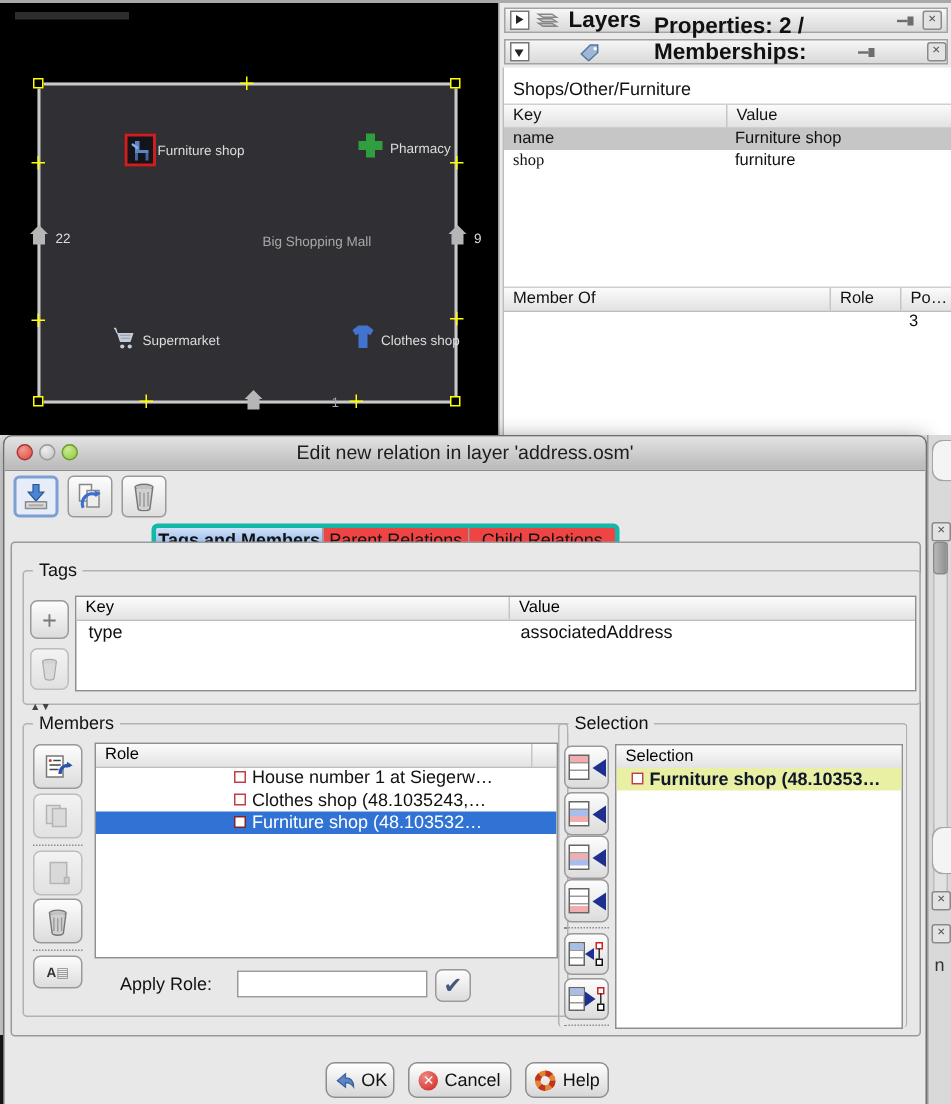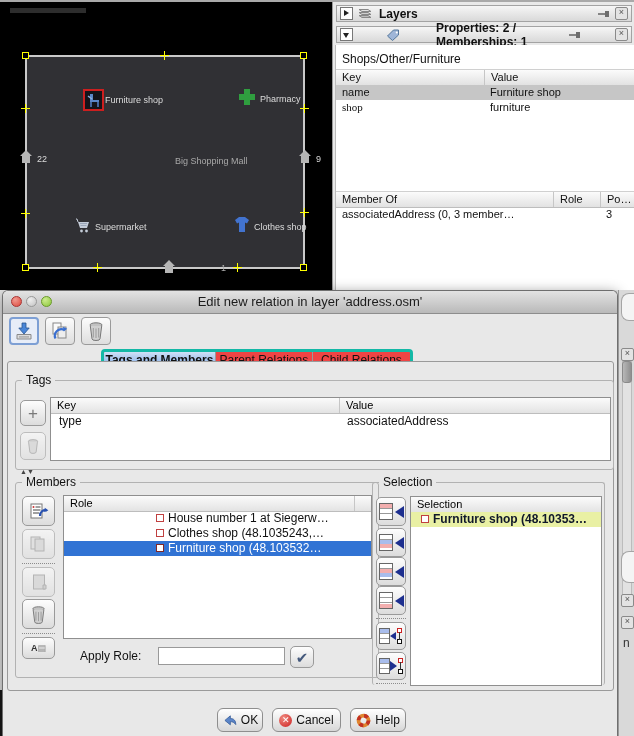--- a/index.html
+++ b/index.html
@@ -20,21 +20,21 @@
   .dim{color:#a8a8a8;padding-left:42px;}
   .mapicon{line-height:0;}
   #furn-box{left:83px;top:87px;width:17px;height:18px;border:2px solid #cc1f1f;background:#14141a;}
   .gcross{position:relative;width:16px;height:16px;}
   .gcross:before{content:"";position:absolute;left:5px;top:0;width:6px;height:16px;background:#2f9e3f;}
   .gcross:after{content:"";position:absolute;left:0;top:5px;width:16px;height:6px;background:#2f9e3f;}
   
   #side{left:332px;top:2px;width:302px;height:288px;background:#e9e9e9;border-left:1px solid #9c9c9c;}
   .hdrbar{left:3px;width:296px;height:17px;background:linear-gradient(#f6f6f6,#d9d9d9);
     border:1px solid #a3a3a3;display:flex;align-items:center;gap:4px;padding:0 3px;box-sizing:border-box;}
-  .hdrtitle{font-size:12px;font-weight:bold;color:#111;flex:1 1 auto;padding-left:2px;}
+  .hdrtitle{font-size:15px;font-weight:bold;color:#111;flex:1 1 auto;padding-left:2px;}
   .xbtn{width:11px;height:11px;border:1px solid #8a8a8a;border-radius:2px;background:#e3e3e3;
     font-size:9px;line-height:9px;text-align:center;color:#555;flex:0 0 auto;}
   .expbtn{width:11px;height:11px;border:1px solid #777;background:#fff;flex:0 0 auto;position:relative;}
   .tri-r{position:absolute;left:3px;top:2px;width:0;height:0;border-left:5px solid #222;
     border-top:3px solid transparent;border-bottom:3px solid transparent;}
   .tri-d{position:absolute;left:2px;top:4px;width:0;height:0;border-top:5px solid #222;
     border-left:3px solid transparent;border-right:3px solid transparent;}
   #props-body{left:2px;top:43px;width:300px;height:245px;background:#fff;border-left:1px solid #bbb;}
   .prow{position:absolute;left:0;width:300px;height:15px;font-size:11px;line-height:15px;color:#111;white-space:nowrap;overflow:hidden;}
   .thead{background:linear-gradient(#fbfbfb,#e2e2e2);border-top:1px solid #d0d0d0;border-bottom:1px solid #bdbdbd;}
@@ -241,21 +241,20 @@
         <span class="cell" style="left:0;width:148px;font-family:Liberation Serif, serif;">shop</span>
         <span class="cell" style="left:148px;width:152px;">furniture</span>
       </div>
 
       <div class="prow thead" style="top:146px;">
         <span class="cell" style="left:0;width:217px;">Member Of</span>
         <span class="cell vsep" style="left:217px;width:47px;">Role</span>
         <span class="cell vsep" style="left:264px;width:36px;">Po…</span>
       </div>
       <div class="prow" style="top:162px;">
-        <span class="cell" style="left:0;width:217px;">associatedAddress (0, 3 member…</span>
         <span class="cell" style="left:217px;width:47px;"></span>
         <span class="cell" style="left:264px;width:36px;">3</span>
       </div>
     </div>
   </div>
 
   <div class="abs" id="dialog">
     <div class="abs" id="titlebar">
       <div class="abs light" id="light-close"></div>
       <div class="abs light" id="light-min"></div>

